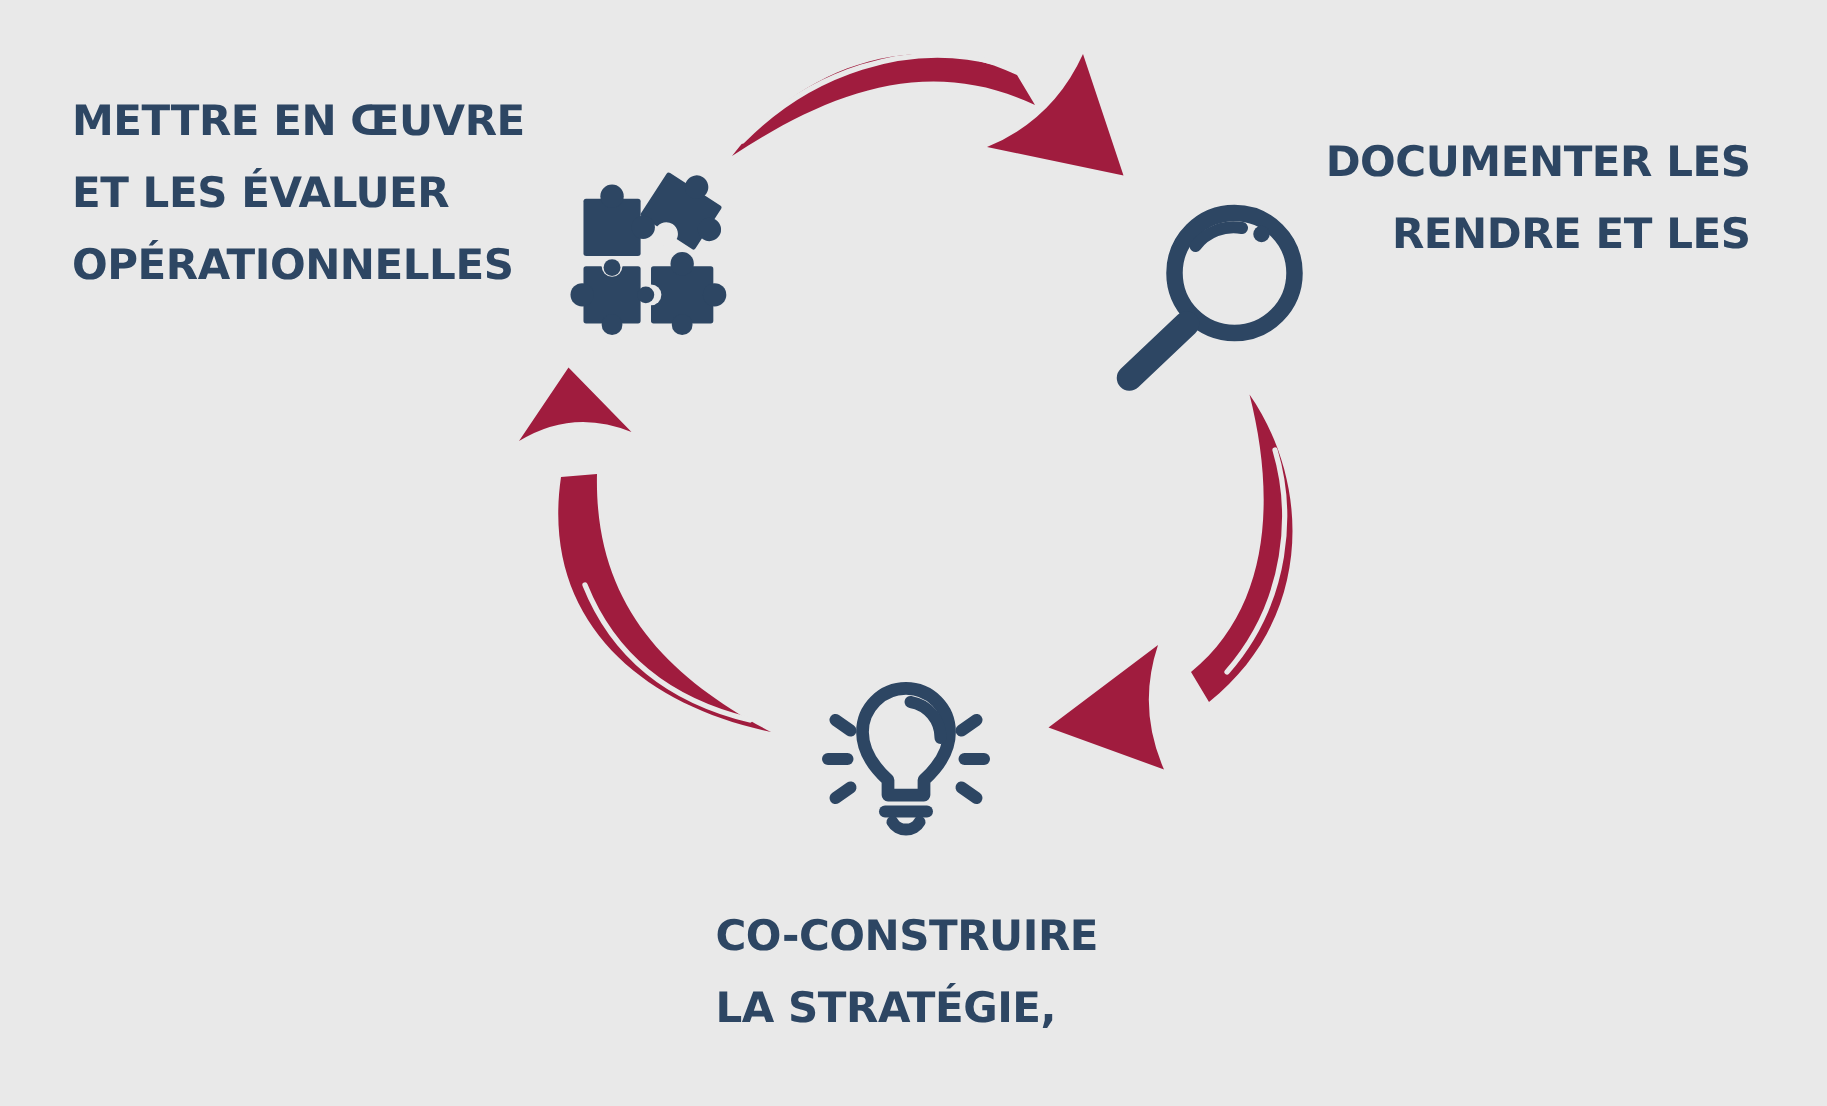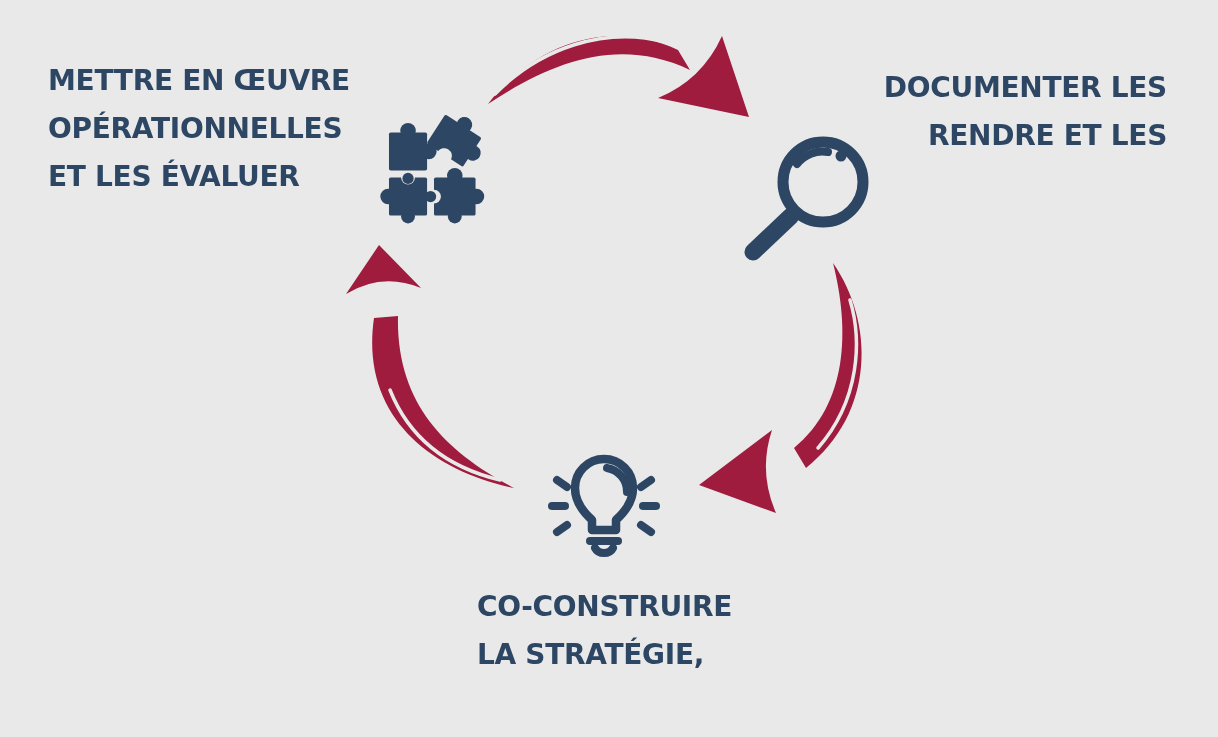--- a/index.html
+++ b/index.html
@@ -15,22 +15,22 @@
   .step-label{
     position:absolute;
     color:#2d4663;
     font-weight:700;
     font-size:28px;
     line-height:48px;
     letter-spacing:-0.3px;
     white-space:nowrap;
   }
   #label-implement{left:48px;top:57px;text-align:left;}
-  #label-document{right:51px;top:64px;text-align:right;}
-  #label-costrategy{left:477px;top:583px;text-align:left;}
+  #label-document{right:51px;top:84px;text-align:right;}
+  #label-costrategy{left:477px;top:600px;text-align:left;}
   .icon{position:absolute;}
   #icon-puzzle{left:380px;top:110px;}
   #icon-magnifier{left:733px;top:132px;}
   #icon-lightbulb{left:543px;top:446px;}
 </style>
 </head>
 <body>
 
 <div class="stage">
 
@@ -112,22 +112,22 @@
 
       <path d="M 64 22 A 24 24 0 0 1 84 46"></path>
 
       <path d="M 47 95 L 75 95"></path>
       <path d="M 52 102 A 10 9 0 0 0 70 102"></path>
     </g>
   </svg>
 
   <div id="label-implement" class="step-label">
     <div>METTRE EN ŒUVRE</div>
+    <div>ET LES ÉVALUER</div>
     <div>OPÉRATIONNELLES</div>
-    <div>ET LES ÉVALUER</div>
   </div>
 
   <div id="label-document" class="step-label">
     <div>DOCUMENTER LES</div>
     <div>RENDRE ET LES</div>
   </div>
 
   <div id="label-costrategy" class="step-label">
     <div>CO-CONSTRUIRE</div>
     <div>LA STRATÉGIE,</div>

